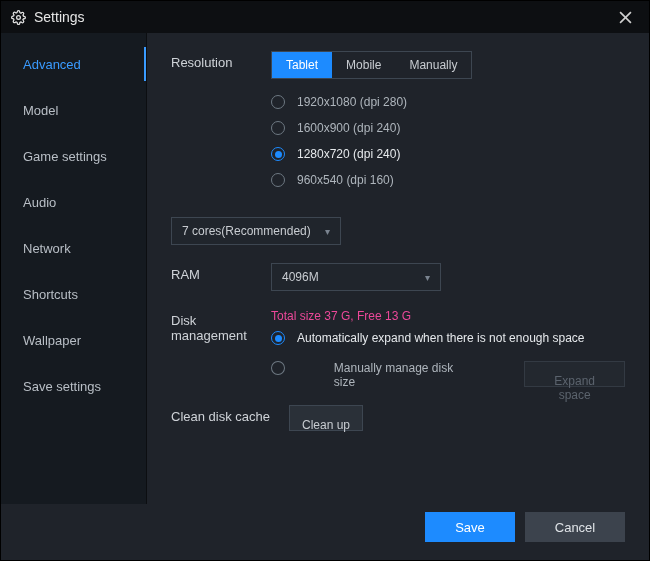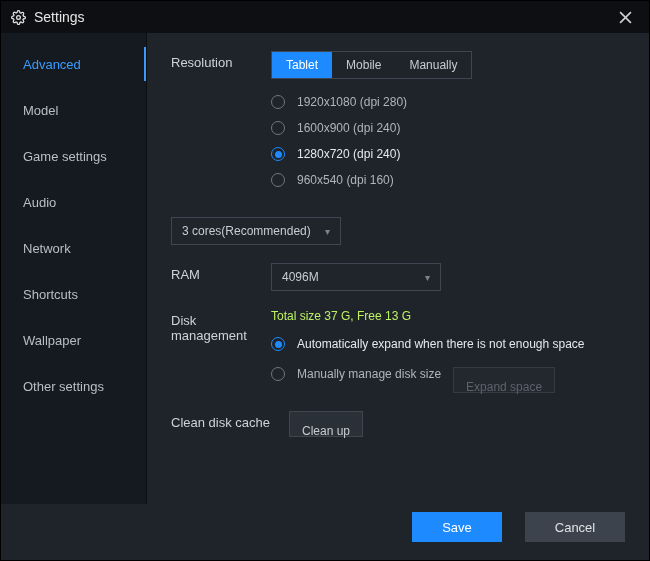--- a/index.html
+++ b/index.html
@@ -23,24 +23,24 @@
   .tab { padding: 8px 14px; display: flex; align-items: center; color: #c8ccd1; cursor: pointer; font-size:12px; }
   .tab.active { background: #1d8bff; color: #fff; }
   .radio-list { margin-top: 16px; }
   .radio-item { display: flex; height: 26px; cursor: pointer; color:#aeb5bc; font-size:12px;}
   .radio-outer { width: 14px; height: 14px; border-radius: 50%; border: 1.5px solid #6d7882; margin-right: 12px; display:flex; align-items:center; justify-content:center;}
   .radio-item.selected .radio-outer { border-color: #1d8bff; }
   .radio-item.selected .radio-outer::after { content:""; width:7px; height:7px; border-radius:50%; background:#1d8bff; }
   .radio-item.selected { color:#e6e9ec; }
   .select { width: 170px; height: 28px; border: 1px solid #3d4651; display: flex; align-items: center; padding: 0 10px; color: #c8ccd1; cursor: pointer; justify-content: space-between; font-size:12px; background:#20252c;}
   .chev { color:#7a8490; font-size:10px; }
-  .disk-info { color:#bef264; font-size:12px; margin-bottom:14px; }
+  .disk-info { color:#ec4899; font-size:12px; margin-bottom:8px; }
   .btn-small { border:1px solid #3d4651; background:#2a3038; color:#c8ccd1; height:26px; padding:12px 12px; font-size:12px; cursor:pointer; }
   .btn-small.disabled { color:#5b636d; border-color:#333a43; background:#23282f; cursor:default; }
-  .footer { display:flex; justify-content:flex-end; gap:23px; padding: 8px 24px 18px 9px;}
+  .footer { display:flex; justify-content:flex-end; gap:10px; padding: 8px 24px 18px 9px;}
   .btn-primary { background:#1d8bff; color:#fff; border:none; width:90px; height:30px; font-size:13px; cursor:pointer;}
   .btn-secondary { background:#3c434d; color:#dfe3e7; border:none; width:100px; height:30px; font-size:13px; cursor:pointer;}
   svg.gear-svg { width:15px; height:15px; display:block; }
   .x-svg{width:13px;height:13px;display:block;stroke:#d0d0d0;stroke-width:1.5;}
 </style>
 </head>
 <body>
 
 <div class="window">
   <div class="titlebar">
@@ -76,21 +76,21 @@
       <div class="side-item">
           <span>Network</span>
         </div>
       <div class="side-item">
           <span>Shortcuts</span>
         </div>
       <div class="side-item">
           <span>Wallpaper</span>
         </div>
       <div class="side-item">
-          <span>Other settings</span>
+          <span>Save settings</span>
         </div>
     </div>
 
     <div class="content">
 
       <div class="row">
         <div class="label-col">Resolution</div>
         <div class="ctrl-col">
           <div class="tabstrip">
             <div class="tab active">
@@ -120,21 +120,21 @@
                 <span class="radio-outer"></span>
                 <span>960x540  (dpi 160)</span>
               </div>
           </div>
         </div>
       </div>
 
       <div class="row">
         <div class="ctrl-col">
           <div class="select">
-            <span>3 cores(Recommended)</span>
+            <span>7 cores(Recommended)</span>
             <span class="chev">▾</span>
           </div>
         </div>
       </div>
 
       <div class="row">
         <div class="label-col">RAM</div>
         <div class="ctrl-col">
           <div class="select">
             <span>4096M</span>
@@ -144,21 +144,21 @@
       </div>
 
       <div class="row">
         <div class="label-col">Disk management</div>
         <div class="ctrl-col">
           <div class="disk-info">Total size 37 G,  Free 13 G</div>
           <div class="radio-item selected">
               <span class="radio-outer"></span>
               <span>Automatically expand when there is not enough space</span>
             </div>
-          <div class="radio-item" style="margin-top:4px;">
+          <div class="radio-item" style="margin-top:4px;gap:37px;">
             <span class="radio-outer"></span>
             <span>Manually manage disk size</span>
             <button class="btn-small disabled" style="margin-left:12px;"><span>Expand space</span></button>
           </div>
         </div>
       </div>
 
       <div class="row" style="margin-top:4px;">
         <div class="label-col" style="width:118px;">Clean disk cache</div>
         <div class="ctrl-col">

